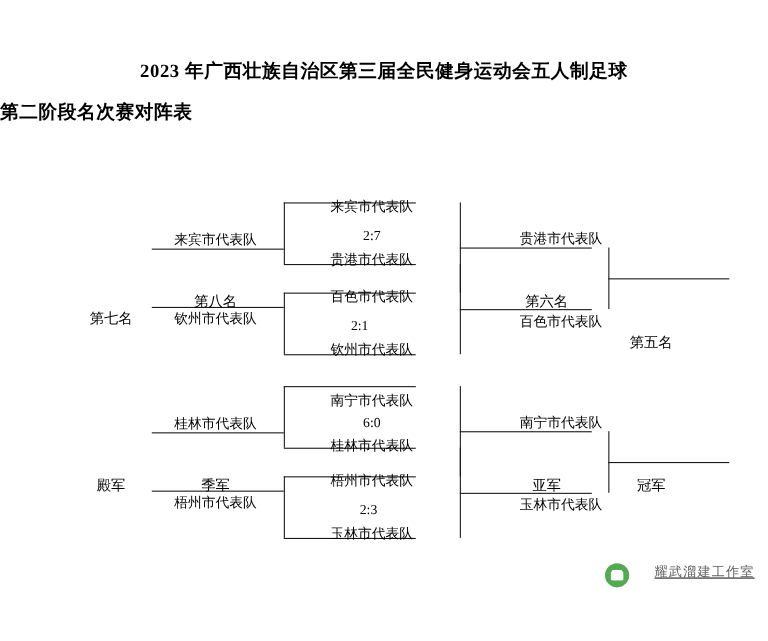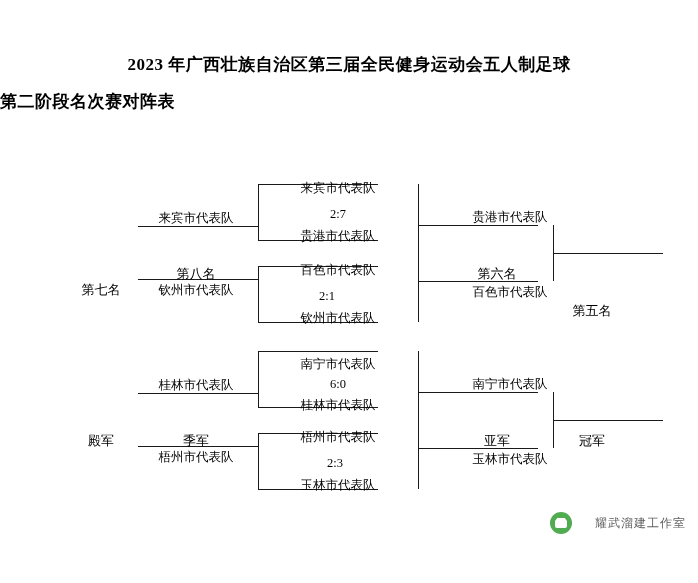--- a/index.html
+++ b/index.html
@@ -62,23 +62,23 @@
   }
   .hline { height: 1px; }
   .vline { width: 1px; }
 
   
   .wm {
     position: absolute;
     right: 12px;
     bottom: 16px;
     display: flex;
-    align-items: center;
     gap: 23px;
     opacity: 0.88;
+    text-decoration: underline;
   }
   .wm-logo {
     width: 22px;
     height: 22px;
     border-radius: 50%;
     background: #3aa03a;
     position: relative;
     flex: none;
   }
   .wm-logo:after {

